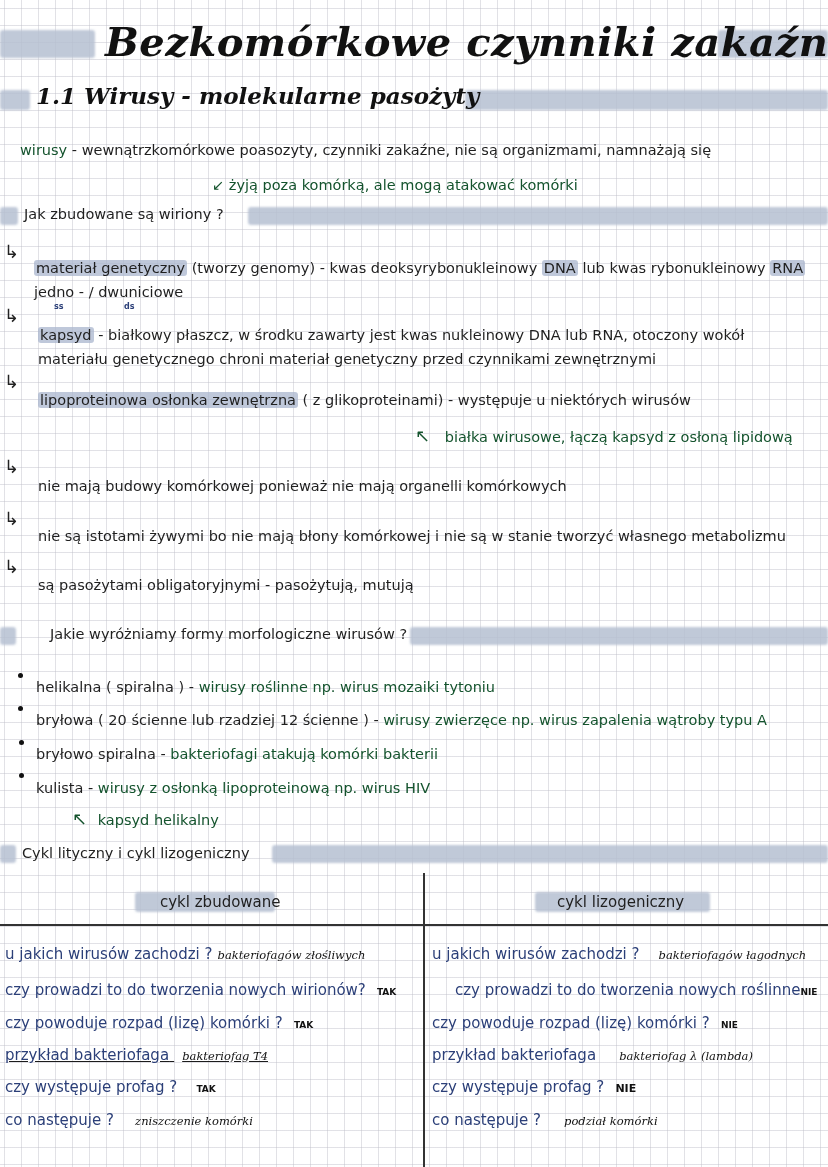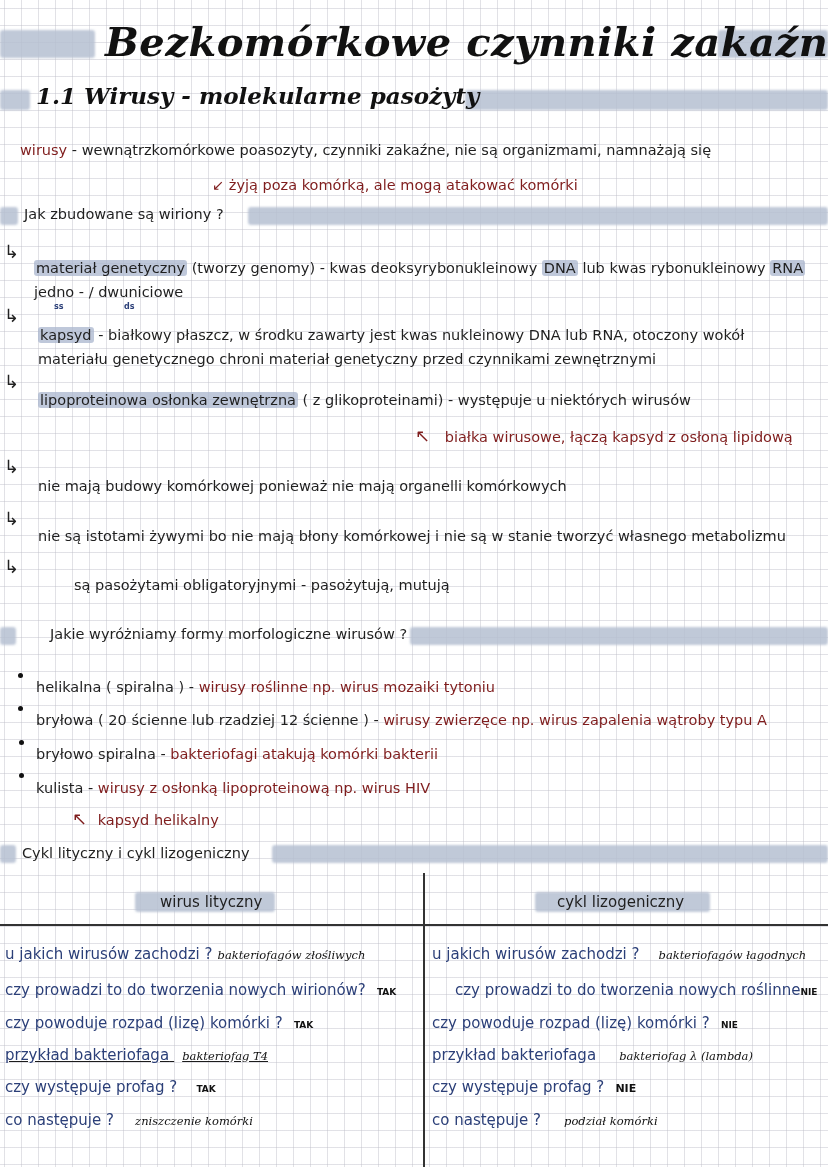--- a/index.html
+++ b/index.html
@@ -18,21 +18,21 @@
   .band { position: absolute; background: #b6c0d2; opacity: 0.85; border-radius: 3px; filter: blur(1.2px); }
   .title {
     font-family: "DejaVu Serif", serif; font-style: italic; font-weight: bold;
     font-size: 40px; color: #111; letter-spacing: 0.5px;
   }
   .subtitle {
     font-family: "DejaVu Serif", serif; font-style: italic; font-weight: bold;
     font-size: 23px; color: #111;
   }
   .txt { font-size: 14.5px; color: #1f1f1f; }
-  .blue { color: #7f1d1d; }
+  .blue { color: #14532d; }
   .hl { background: rgba(170,182,205,0.75); border-radius: 3px; padding: 0 2px; }
   .arrow { font-size: 18px; color: #222; line-height: 1; }
   .bullet { width: 5px; height: 5px; background: #111; border-radius: 50%; position: absolute; }
   .tiny { font-size: 8px; color: #2b3f78; font-weight: bold; }
   .hand { font-family: "DejaVu Serif", serif; font-style: italic; font-size: 11.5px; color: #111; }
   .caps { font-size: 9px; font-weight: bold; color: #111; }
   .tbl-q { font-size: 15px; color: #2b3f78; }
   .vline { position: absolute; background: #333; width: 2px; }
   .hline { position: absolute; background: #333; height: 2px; }
   .col-head { font-size: 15px; color: #1f1f1f; }
@@ -83,21 +83,21 @@
   <span style="margin-left:10px;">białka wirusowe, łączą kapsyd z osłoną lipidową</span>
 </div>
 
 <div class="abs arrow" style="left:4px;top:458px;">↳</div>
 <div class="abs txt" style="left:38px;top:478px;">nie mają budowy komórkowej ponieważ nie mają organelli komórkowych</div>
 
 <div class="abs arrow" style="left:4px;top:510px;">↳</div>
 <div class="abs txt" style="left:38px;top:528px;">nie są istotami żywymi bo nie mają błony komórkowej i nie są w stanie tworzyć własnego metabolizmu</div>
 
 <div class="abs arrow" style="left:4px;top:558px;">↳</div>
-<div class="abs txt" style="left:38px;top:577px;margin-left:36px;">są pasożytami obligatoryjnymi - pasożytują, mutują</div>
+<div class="abs txt" style="left:38px;top:577px;">są pasożytami obligatoryjnymi - pasożytują, mutują</div>
 
 <div class="band" style="left:0;top:627px;width:16px;height:18px;"></div>
 <div class="band" style="left:410px;top:627px;width:418px;height:18px;"></div>
 <div class="abs txt" style="left:22px;top:626px;margin-left:28px;">Jakie wyróżniamy formy morfologiczne wirusów ?</div>
 
 <div class="bullet" style="left:18px;top:673px;"></div>
 <div class="abs txt" style="left:36px;top:679px;">
   <span>helikalna ( spiralna ) - </span><span class="blue">wirusy roślinne np. wirus mozaiki tytoniu</span>
 </div>
 
@@ -121,21 +121,21 @@
 </div>
 
 <div class="band" style="left:0;top:845px;width:16px;height:18px;"></div>
 <div class="band" style="left:272px;top:845px;width:556px;height:18px;"></div>
 <div class="abs txt" style="left:22px;top:845px;">Cykl lityczny i cykl lizogeniczny</div>
 
 <div class="vline" style="left:423px;top:873px;height:294px;"></div>
 <div class="hline" style="left:0;top:924px;width:828px;"></div>
 
 <div class="band" style="left:135px;top:892px;width:140px;height:20px;"></div>
-<div class="abs col-head" style="left:160px;top:893px;">wirus lityczny</div>
+<div class="abs col-head" style="left:160px;top:893px;">cykl zbudowane</div>
 
 <div class="band" style="left:535px;top:892px;width:175px;height:20px;"></div>
 <div class="abs col-head" style="left:557px;top:893px;">cykl lizogeniczny</div>
 
 <div class="abs" style="left:5px;top:944px;">
   <span class="tbl-q">u jakich wirusów zachodzi ?</span>
   <span class="hand" style="">bakteriofagów złośliwych</span>
 </div>
 <div class="abs" style="left:5px;top:980px;">
   <span class="tbl-q">czy prowadzi to do tworzenia nowych wirionów?</span>

